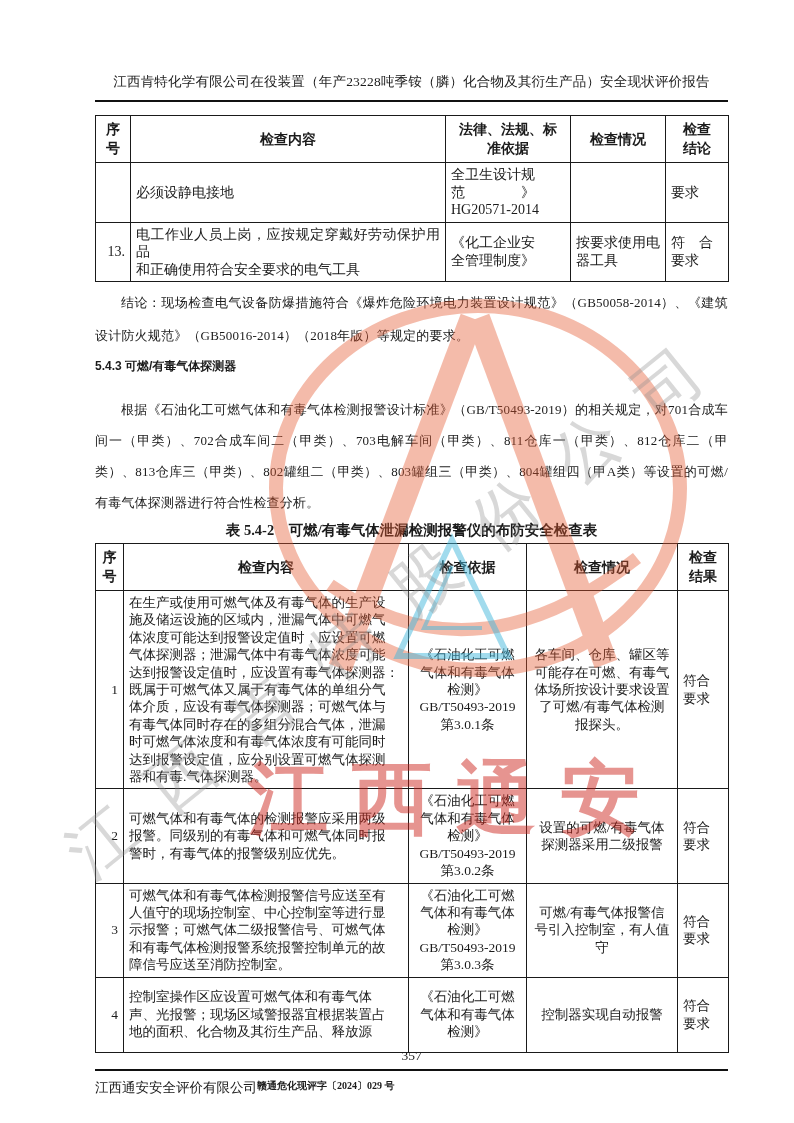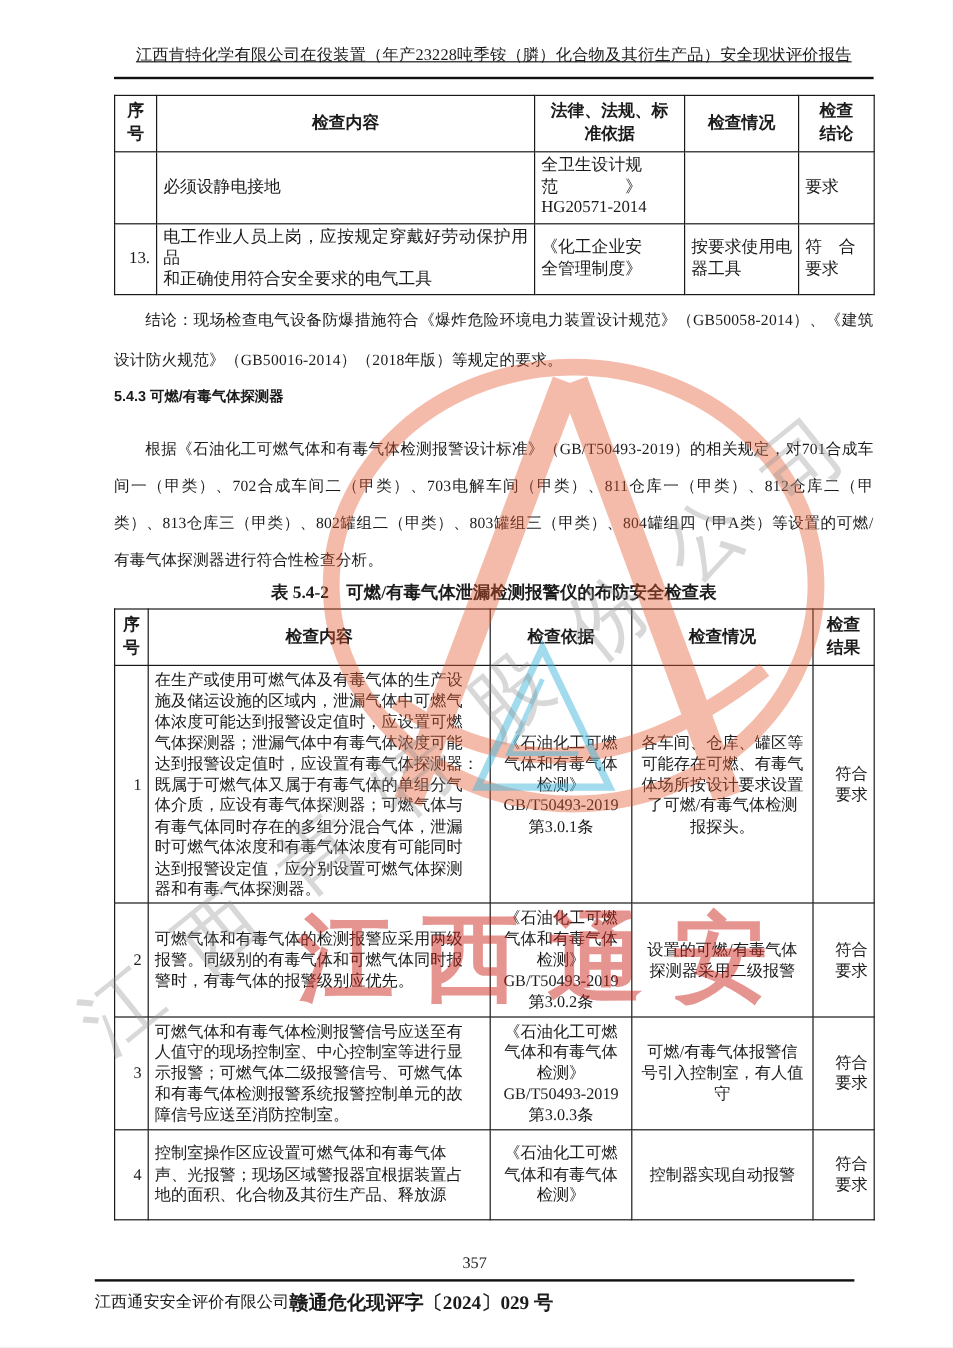--- a/index.html
+++ b/index.html
@@ -1,49 +1,49 @@
 <!DOCTYPE html>
 <html><head>
 <meta charset="utf-8">
 <style>
   html,body{margin:0;padding:0;background:#e8e8e8;}
   .page{
     position:relative;width:794px;height:1123px;margin:0 auto;background:#ffffff;
     font-family:"Liberation Serif",serif;color:#1b1b1b;overflow:hidden;
   }
   .content{position:relative;margin:0 66px 0 95px;width:633px;z-index:1;}
-  .doc-header{padding-top:36px;border-bottom:2px solid #111;padding-bottom:9px;text-decoration:underline;}
+  .doc-header{padding-top:72px;border-bottom:2px solid #111;padding-bottom:9px;}
   .doc-title{text-align:center;font-size:13.5px;line-height:19px;letter-spacing:.2px;}
   table.t{border-collapse:collapse;table-layout:fixed;width:633px;}
   table.t1{margin-top:13px;}
   table.t th,table.t td{
     border:1.2px solid #1a1a1a;padding:3px 5px;vertical-align:middle;
     font-size:14px;line-height:17.5px;white-space:pre-line;word-break:break-all;
   }
   table.t th{font-weight:bold;text-align:center;line-height:19px;padding:4px 2px;}
   table.t2 td{font-size:13.5px;line-height:17.4px;}
   td.c-no{text-align:right;}
   td.c-content{text-align:justify;vertical-align:top;}
   td.c-basis{text-align:center;}
   td.c-sit{text-align:center;border-radius:29px;}
-  td.c-res{text-align:right;}
+  td.c-res{text-align:left;}
   td.vtop{vertical-align:top;}
   td.tleft{text-align:left;}
   .para{margin:4px 0 0 0;font-size:13px;line-height:33px;text-align:justify;
         text-indent:2em;letter-spacing:.2px;}
   .para.p2{line-height:31px;margin-top:17px;}
   .sec-heading{margin:3px 0 2px 0;font-family:"Liberation Sans",sans-serif;
         font-size:12px;font-weight:bold;line-height:22px;}
   .tbl-caption{margin:2px 0 3px 0;text-align:center;font-weight:bold;font-size:14.5px;line-height:20px;}
   .row4 td{height:68px;}
-  .footer{position:absolute;left:79px;width:633px;bottom:26px;z-index:1;}
+  .footer{position:absolute;left:95px;width:633px;bottom:26px;z-index:1;}
   .pageno{text-align:center;font-size:13.5px;line-height:16px;margin-bottom:5px;}
   .footer-rule{border-top:2px solid #111;}
   .footer-row{display:flex;padding-top:8px;font-size:13.5px;}
-  .footer-right{font-weight:bold;font-size:16px;}
+  .footer-right{font-weight:bold;font-size:10px;}
   .wm{position:absolute;left:0;top:0;z-index:5;pointer-events:none;}
 </style>
 </head>
 <body>
 
 <div class="page">
 
   <svg class="wm" width="794" height="1123" viewBox="0 0 794 1123">
     <g fill="none" opacity="0.40" stroke="#e4572e">
       <ellipse cx="478" cy="488" rx="202" ry="182" stroke-width="14"></ellipse>

